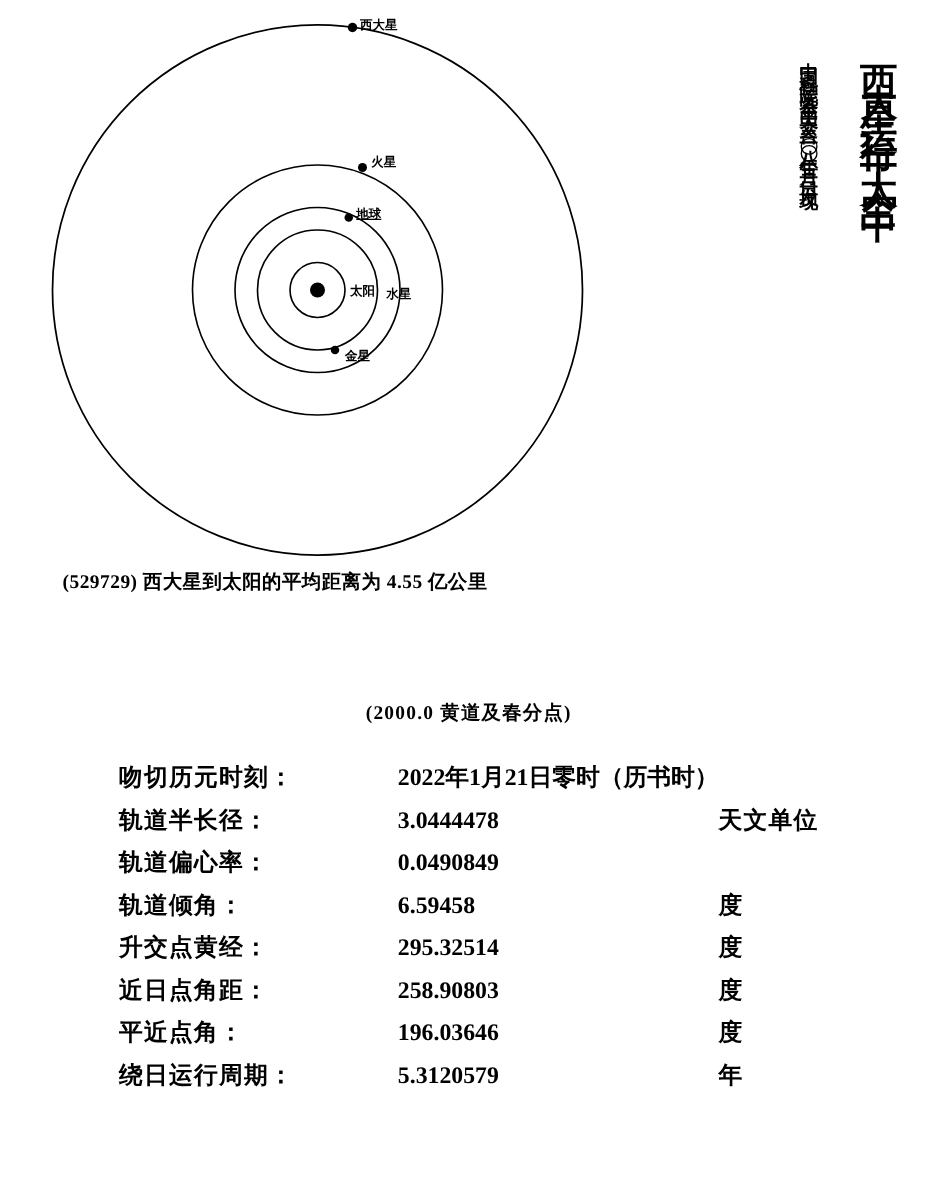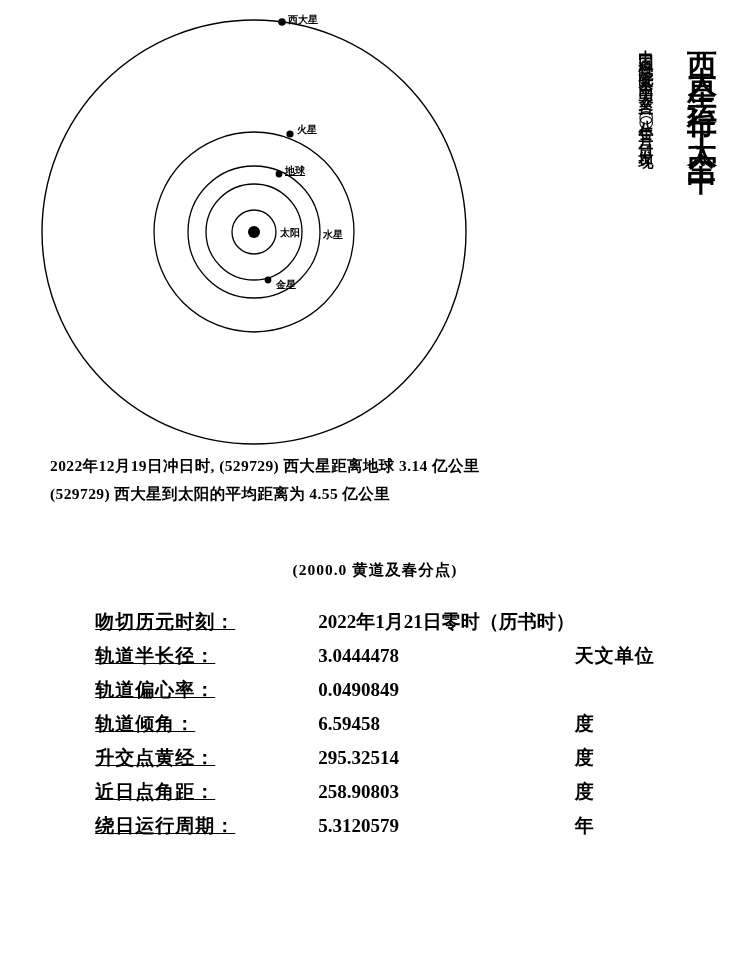--- a/index.html
+++ b/index.html
@@ -114,21 +114,20 @@
   #elements-table td {
     font-size: 19px;
     font-weight: bold;
     padding: 4px 0;
     vertical-align: baseline;
     white-space: nowrap;
   }
   .el-label {
     width: 215px;
     letter-spacing: 1px;
-    text-decoration: underline;
   }
   .el-value {
     width: 170px;
     padding-left: 8px !important;
   }
   .el-unit {
     letter-spacing: 1px;
   }
 </style>
 </head>
@@ -149,29 +148,28 @@
 
       <circle cx="236" cy="226" r="6" fill="#000"></circle>
 
       <circle cx="250" cy="274" r="3.4" fill="#000"></circle>
       <circle cx="261" cy="168" r="3.4" fill="#000"></circle>
       <circle cx="272" cy="128" r="3.6" fill="#000"></circle>
       <circle cx="264" cy="16" r="3.8" fill="#000"></circle>
     </svg>
 
     <div style="position:absolute;left:262px;top:220px;" class="orbit-label">太阳</div>
-    <div style="position:absolute;left:291px;top:222px;margin-left:14px;" class="orbit-label">水星</div>
+    <div style="position:absolute;left:291px;top:222px;" class="orbit-label">水星</div>
     <div style="position:absolute;left:258px;top:272px;" class="orbit-label">金星</div>
     <div style="position:absolute;left:267px;top:158px;text-decoration:underline;" class="orbit-label">地球</div>
     <div style="position:absolute;left:279px;top:117px;" class="orbit-label">火星</div>
     <div style="position:absolute;left:270px;top:7px;" class="orbit-label">西大星</div>
   </div>
 
   <div id="diagram-captions">
-    <div class="caption-line">2022年12月19日冲日时, (529729)  西大星距离地球  3.14  亿公里</div>
     <div class="caption-line">(529729)  西大星到太阳的平均距离为  4.55  亿公里</div>
   </div>
 
   <div id="vertical-titles">
     <div id="credit-vertical-text" class="v-text">中国科学院紫金山天文台二〇〇八年三月二日发现</div>
     <div id="main-vertical-title" class="v-text">西大星运行于太空中</div>
   </div>
 
 </div>
 
@@ -204,19 +202,24 @@
         <td class="el-label">升交点黄经：</td>
         <td class="el-value">295.32514</td>
         <td class="el-unit">度</td>
       </tr>
       <tr>
         <td class="el-label">近日点角距：</td>
         <td class="el-value">258.90803</td>
         <td class="el-unit">度</td>
       </tr>
       <tr>
+        <td class="el-label">平近点角：</td>
+        <td class="el-value">196.03646</td>
+        <td class="el-unit">度</td>
+      </tr>
+      <tr>
         <td class="el-label">绕日运行周期：</td>
         <td class="el-value">5.3120579</td>
         <td class="el-unit">年</td>
       </tr>
     </tbody>
   </table>
 </div>
 
 </body></html>

